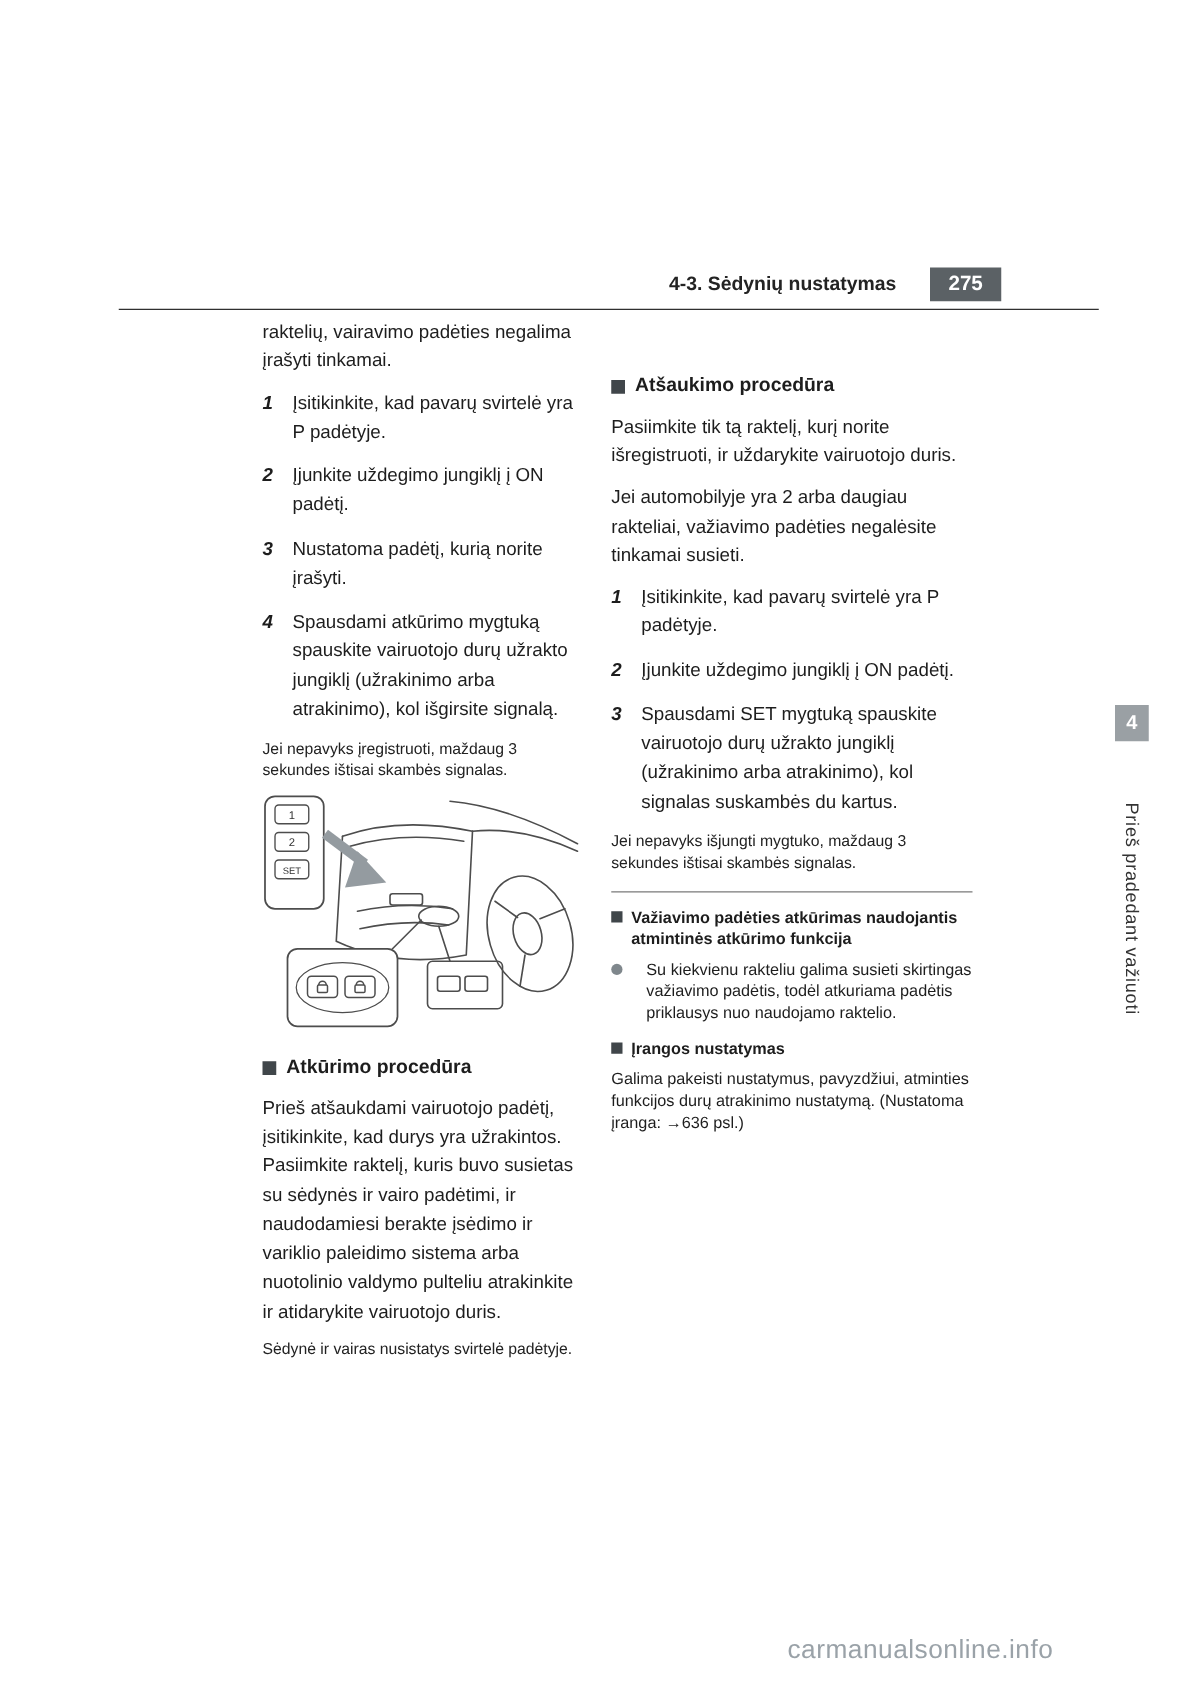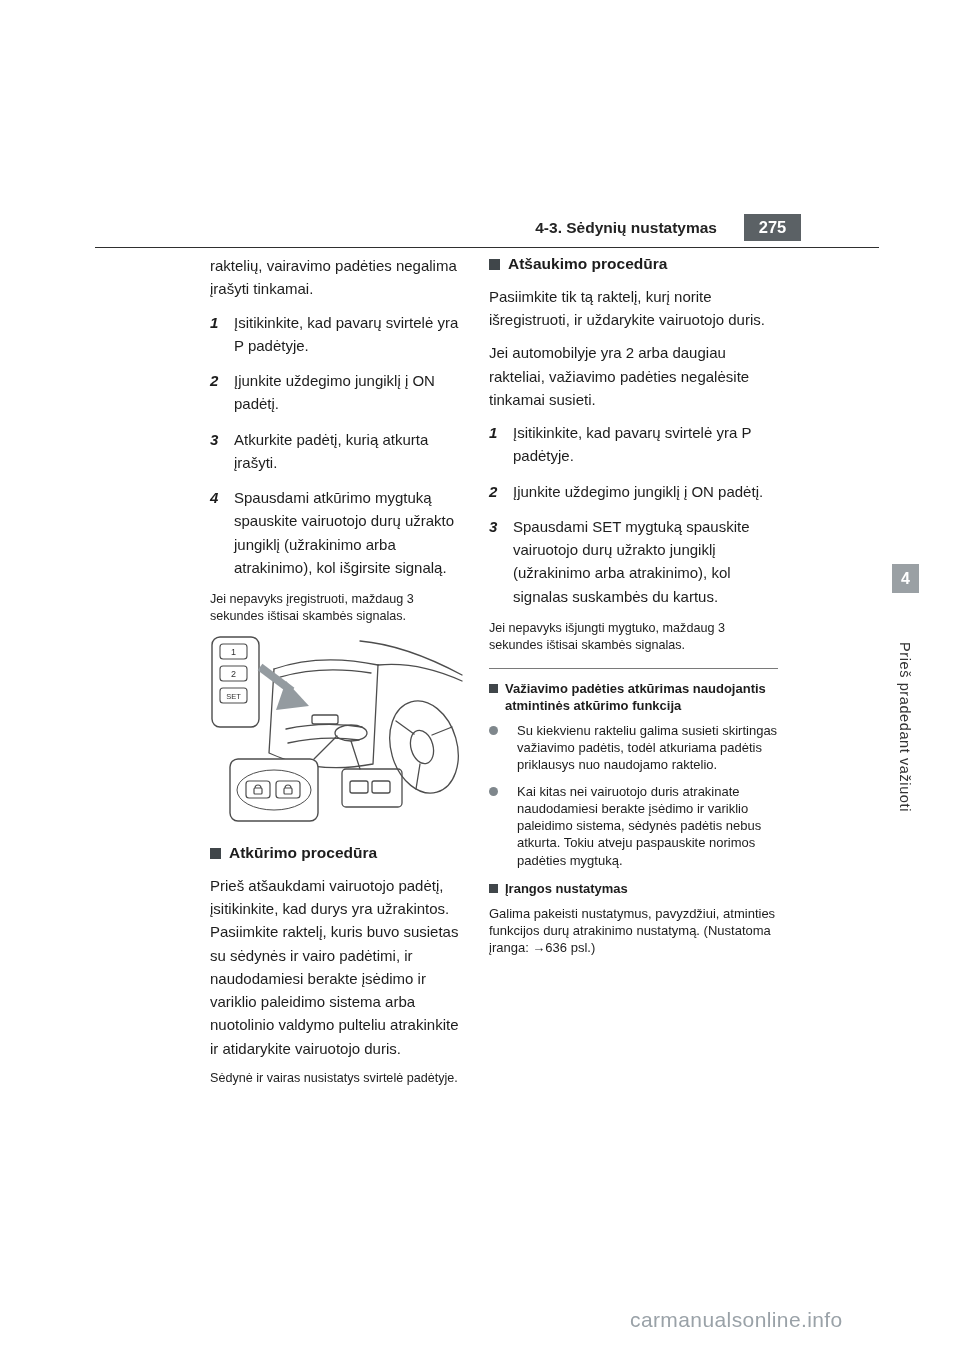--- a/index.html
+++ b/index.html
@@ -29,21 +29,21 @@
     display:flex; align-items:center; justify-content:center;
   }
   .side-label {
     position:absolute; left:897px; top:642px;
     writing-mode:vertical-rl; font-size:14.5px; color:#333; letter-spacing:0.6px;
   }
 
   
   .col { position:absolute; top:254px; }
   .col-left  { left:210px; width:260px; }
-  .col-right { left:489px; width:289px; }
+  .col-right { left:489px; width:289px;margin-top:45px; }
 
   .body-text { font-size:15px; line-height:1.55; margin-bottom:10px; color:#1d1d1d; }
   .step { display:flex; margin-bottom:12px; }
   .step-num { font-weight:bold; font-style:italic; width:24px; flex:none; font-size:15px; line-height:1.55; }
   .step-text { flex:1; font-size:15px; line-height:1.55; }
 
   .note { font-size:12.6px; line-height:1.35; margin:2px 0 10px; color:#222; }
   .note.tight { margin-top:-4px; }
 
   .sec-heading {
@@ -94,21 +94,21 @@
     <div class="step">
       <span class="step-num">1</span>
       <span class="step-text">Įsitikinkite, kad pavarų svirtelė yra P padėtyje.</span>
     </div>
     <div class="step">
       <span class="step-num">2</span>
       <span class="step-text">Įjunkite uždegimo jungiklį į ON padėtį.</span>
     </div>
     <div class="step">
       <span class="step-num">3</span>
-      <span class="step-text">Atkurkite padėtį, kurią atkurta įrašyti.</span>
+      <span class="step-text">Nustatoma padėtį, kurią norite įrašyti.</span>
     </div>
     <div class="step">
       <span class="step-num">4</span>
       <span class="step-text">Spausdami atkūrimo mygtuką spauskite vairuotojo durų užrakto jungiklį (užrakinimo arba atrakinimo), kol išgirsite signalą.</span>
     </div>
 
     <p class="note">Jei nepavyks įregistruoti, maždaug 3 sekundes ištisai skambės signalas.</p>
 
     <figure class="figure">
       <svg viewBox="0 0 258 192" width="258" height="192">
@@ -209,24 +209,20 @@
 
     <div class="sub-heading">
       <span class="sq-sm"></span>
       <span>Važiavimo padėties atkūrimas naudojantis atmintinės atkūrimo funkcija</span>
     </div>
 
     <div class="bullet-item">
       <span class="dot"></span>
       <span>Su kiekvienu rakteliu galima susieti skirtingas važiavimo padėtis, todėl atkuriama padėtis priklausys nuo naudojamo raktelio.</span>
     </div>
-    <div class="bullet-item">
-      <span class="dot"></span>
-      <span>Kai kitas nei vairuotojo duris atrakinate naudodamiesi berakte įsėdimo ir variklio paleidimo sistema, sėdynės padėtis nebus atkurta. Tokiu atveju paspauskite norimos padėties mygtuką.</span>
-    </div>
 
     <div class="sub-heading">
       <span class="sq-sm"></span>
       <span>Įrangos nustatymas</span>
     </div>
 
     <p class="small-text">Galima pakeisti nustatymus, pavyzdžiui, atminties funkcijos durų atrakinimo nustatymą. (Nustatoma įranga: →636 psl.)</p>
   </div>
 
   <div class="watermark">carmanualsonline.info</div>

